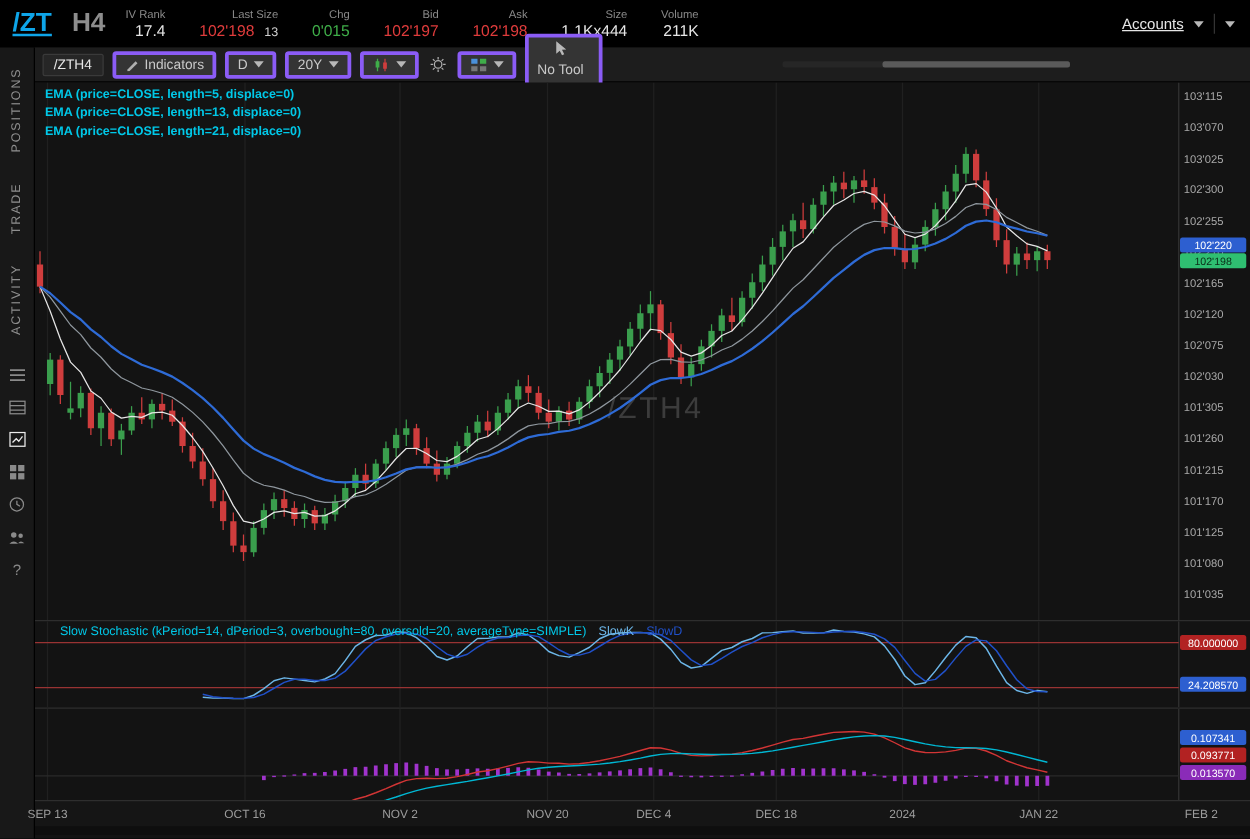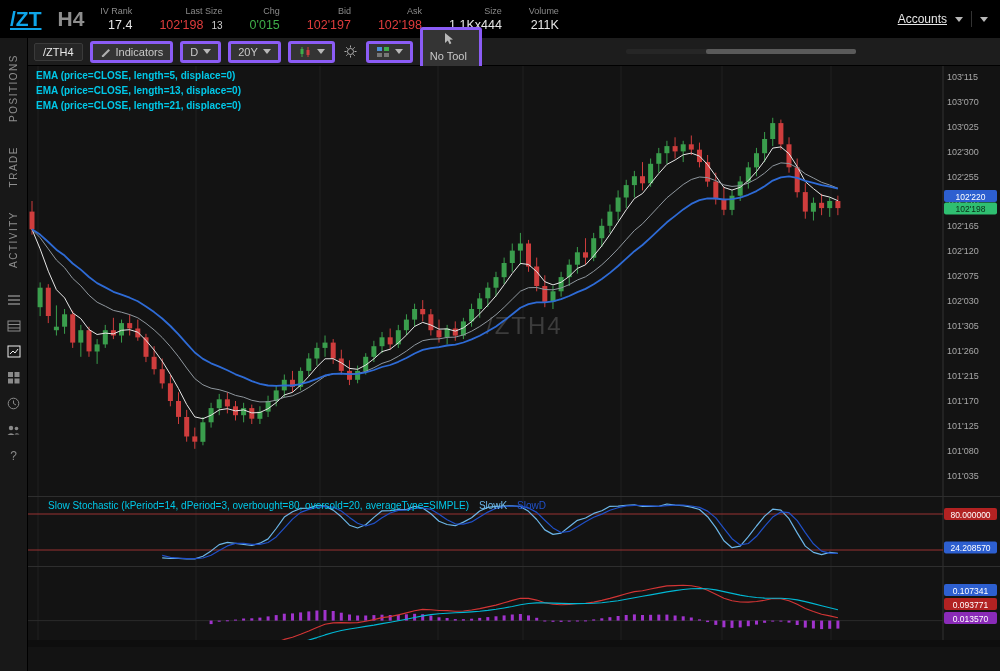--- a/index.html
+++ b/index.html
@@ -601,16 +601,27 @@
             <text x="919" y="26.199999999999996" font-size="9" fill="#a8a8a8" font-family="Liberation Sans, sans-serif">0.2</text>
             <rect x="916" y="17" width="53" height="12" rx="2" fill="#2d5fd0"></rect>
             <text x="942.5" y="26.5" font-size="8.5" fill="#ffffff" font-family="Liberation Sans, sans-serif" text-anchor="middle">0.107341</text>
             <rect x="916" y="31" width="53" height="12" rx="2" fill="#b22222"></rect>
             <text x="942.5" y="40.5" font-size="8.5" fill="#ffffff" font-family="Liberation Sans, sans-serif" text-anchor="middle">0.093771</text>
             <rect x="916" y="45" width="53" height="12" rx="2" fill="#8a2bb8"></rect>
             <text x="942.5" y="54.5" font-size="8.5" fill="#ffffff" font-family="Liberation Sans, sans-serif" text-anchor="middle">0.013570</text>
           </svg>
       </div>
 
+      <div class="time-axis" id="time-axis">
+          <span style="left: 10px;">SEP 13</span>
+          <span style="left: 168px;">OCT 16</span>
+          <span style="left: 292px;">NOV 2</span>
+          <span style="left: 410px;">NOV 20</span>
+          <span style="left: 495px;">DEC 4</span>
+          <span style="left: 593px;">DEC 18</span>
+          <span style="left: 694px;">2024</span>
+          <span style="left: 803px;">JAN 22</span>
+          <span style="left: 933px;">FEB 2</span>
+        </div>
       <div class="bottom-strip"></div>
     </div>
   </div>
 </div>
 
 </body></html>

